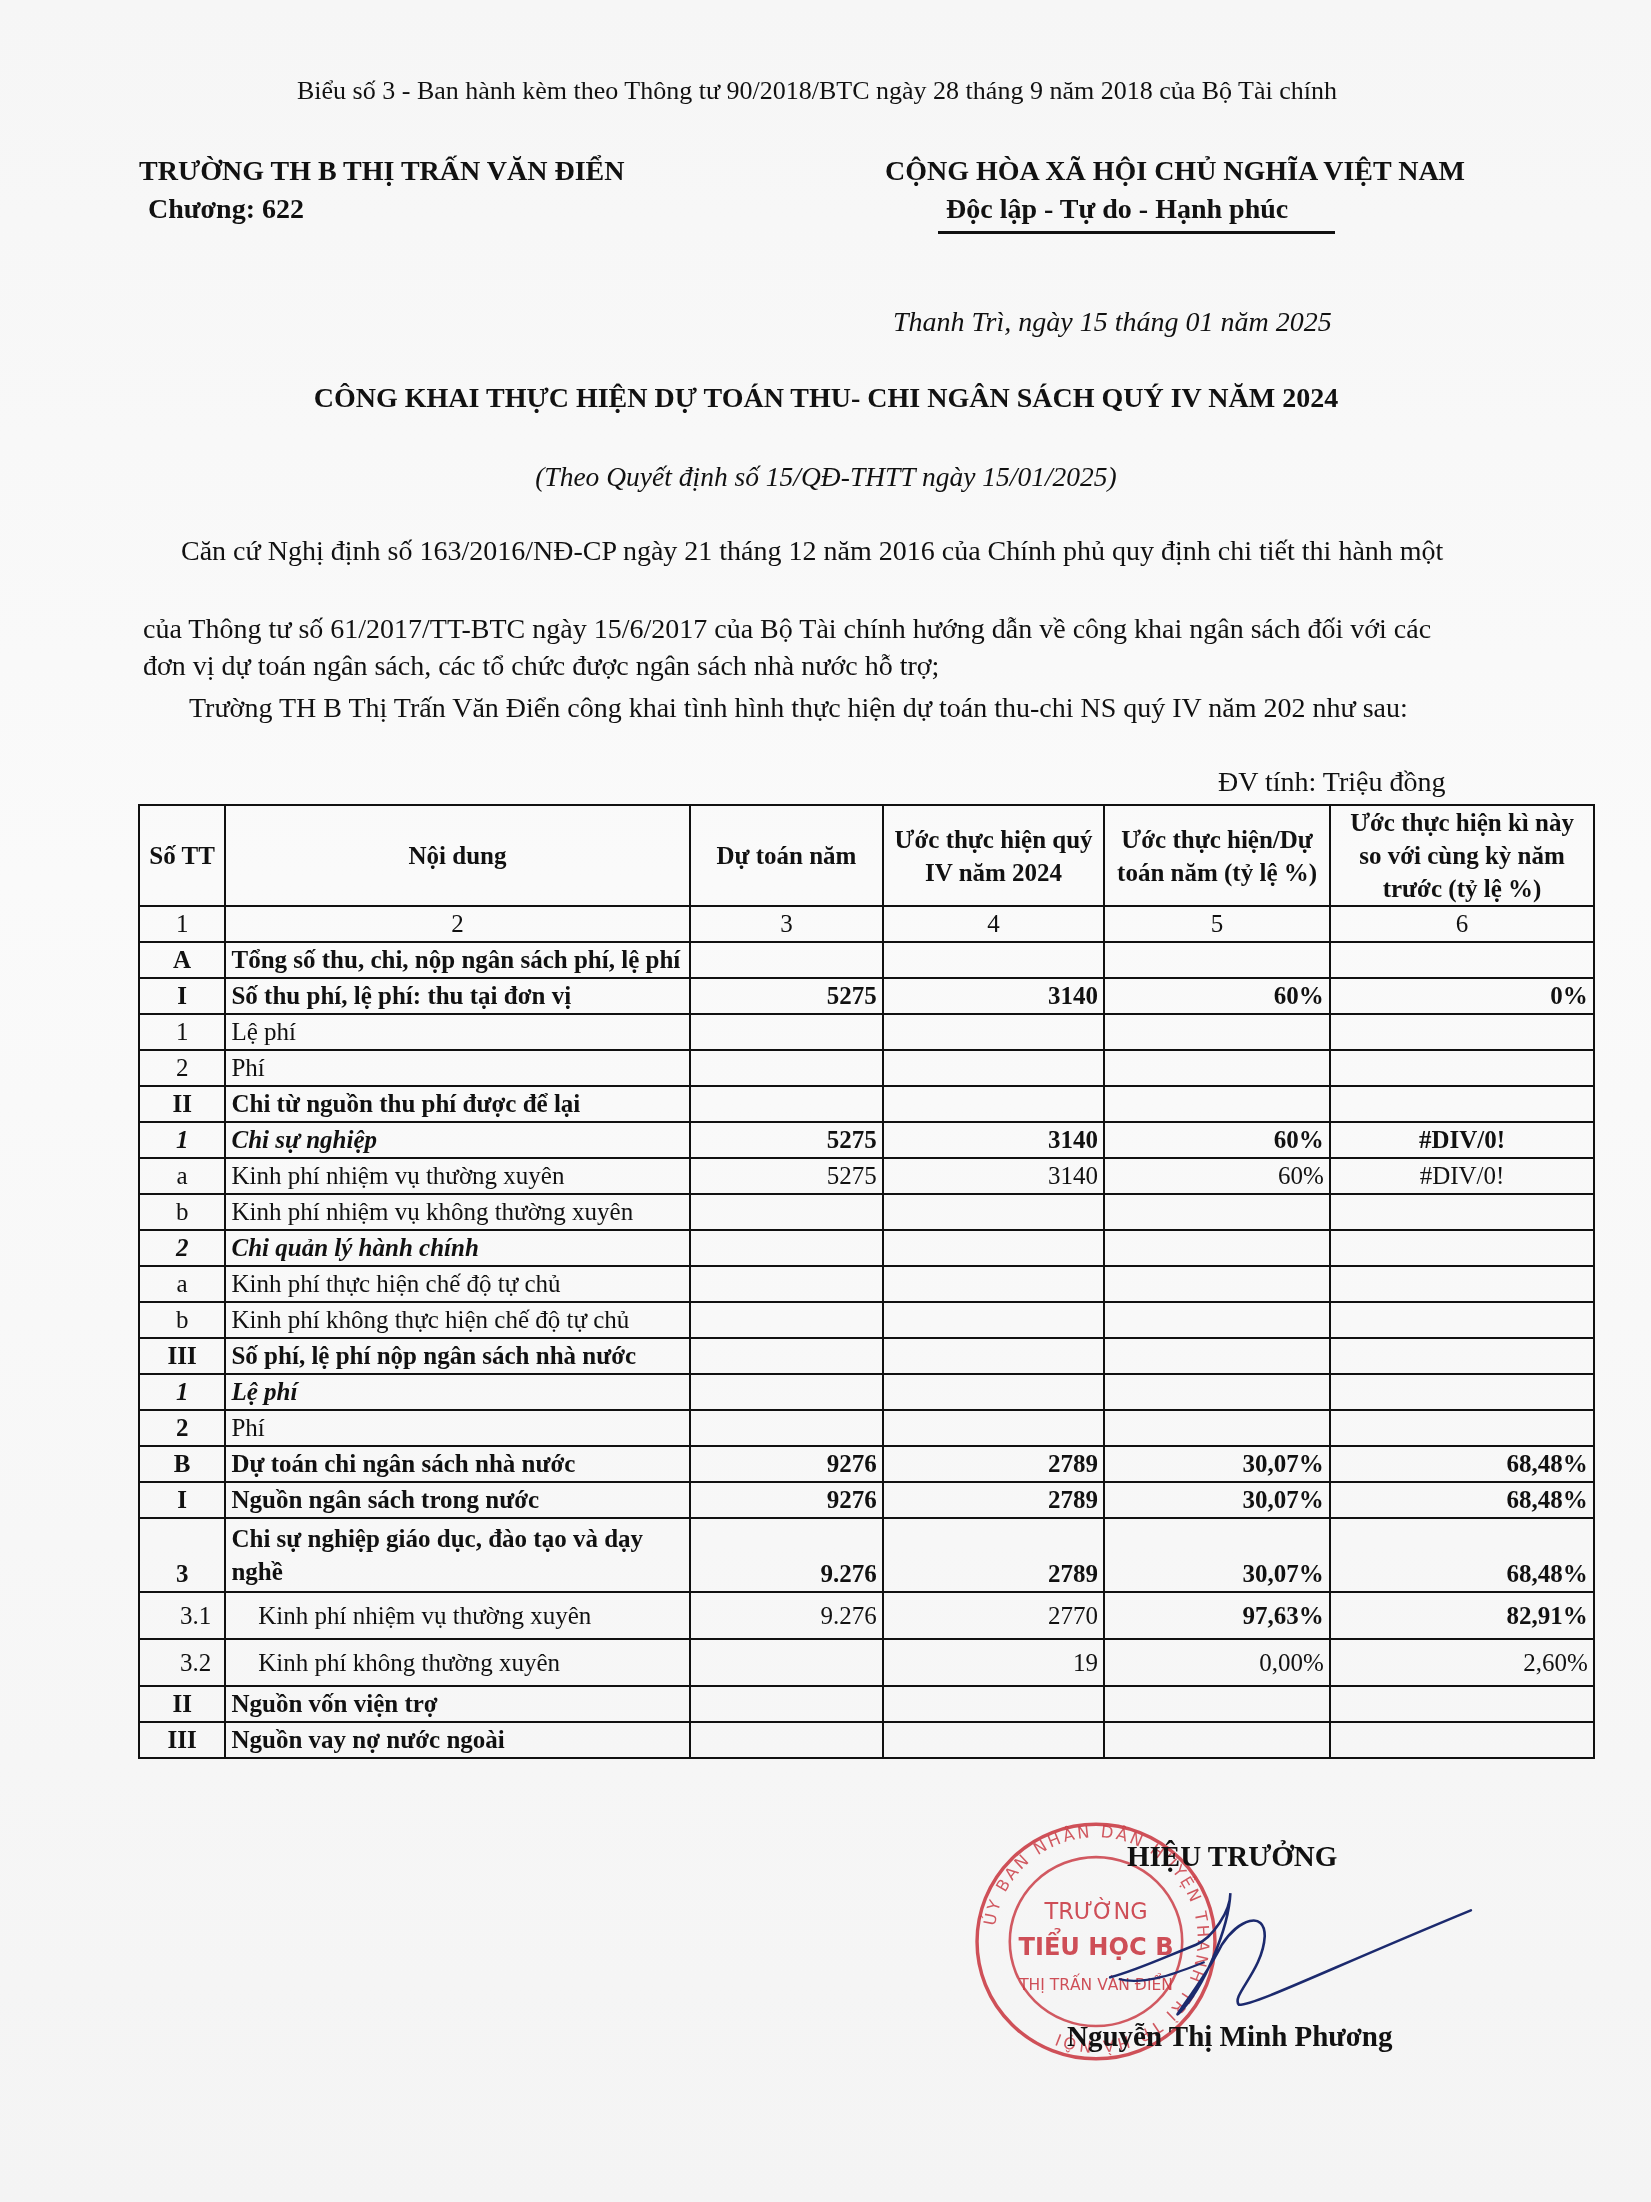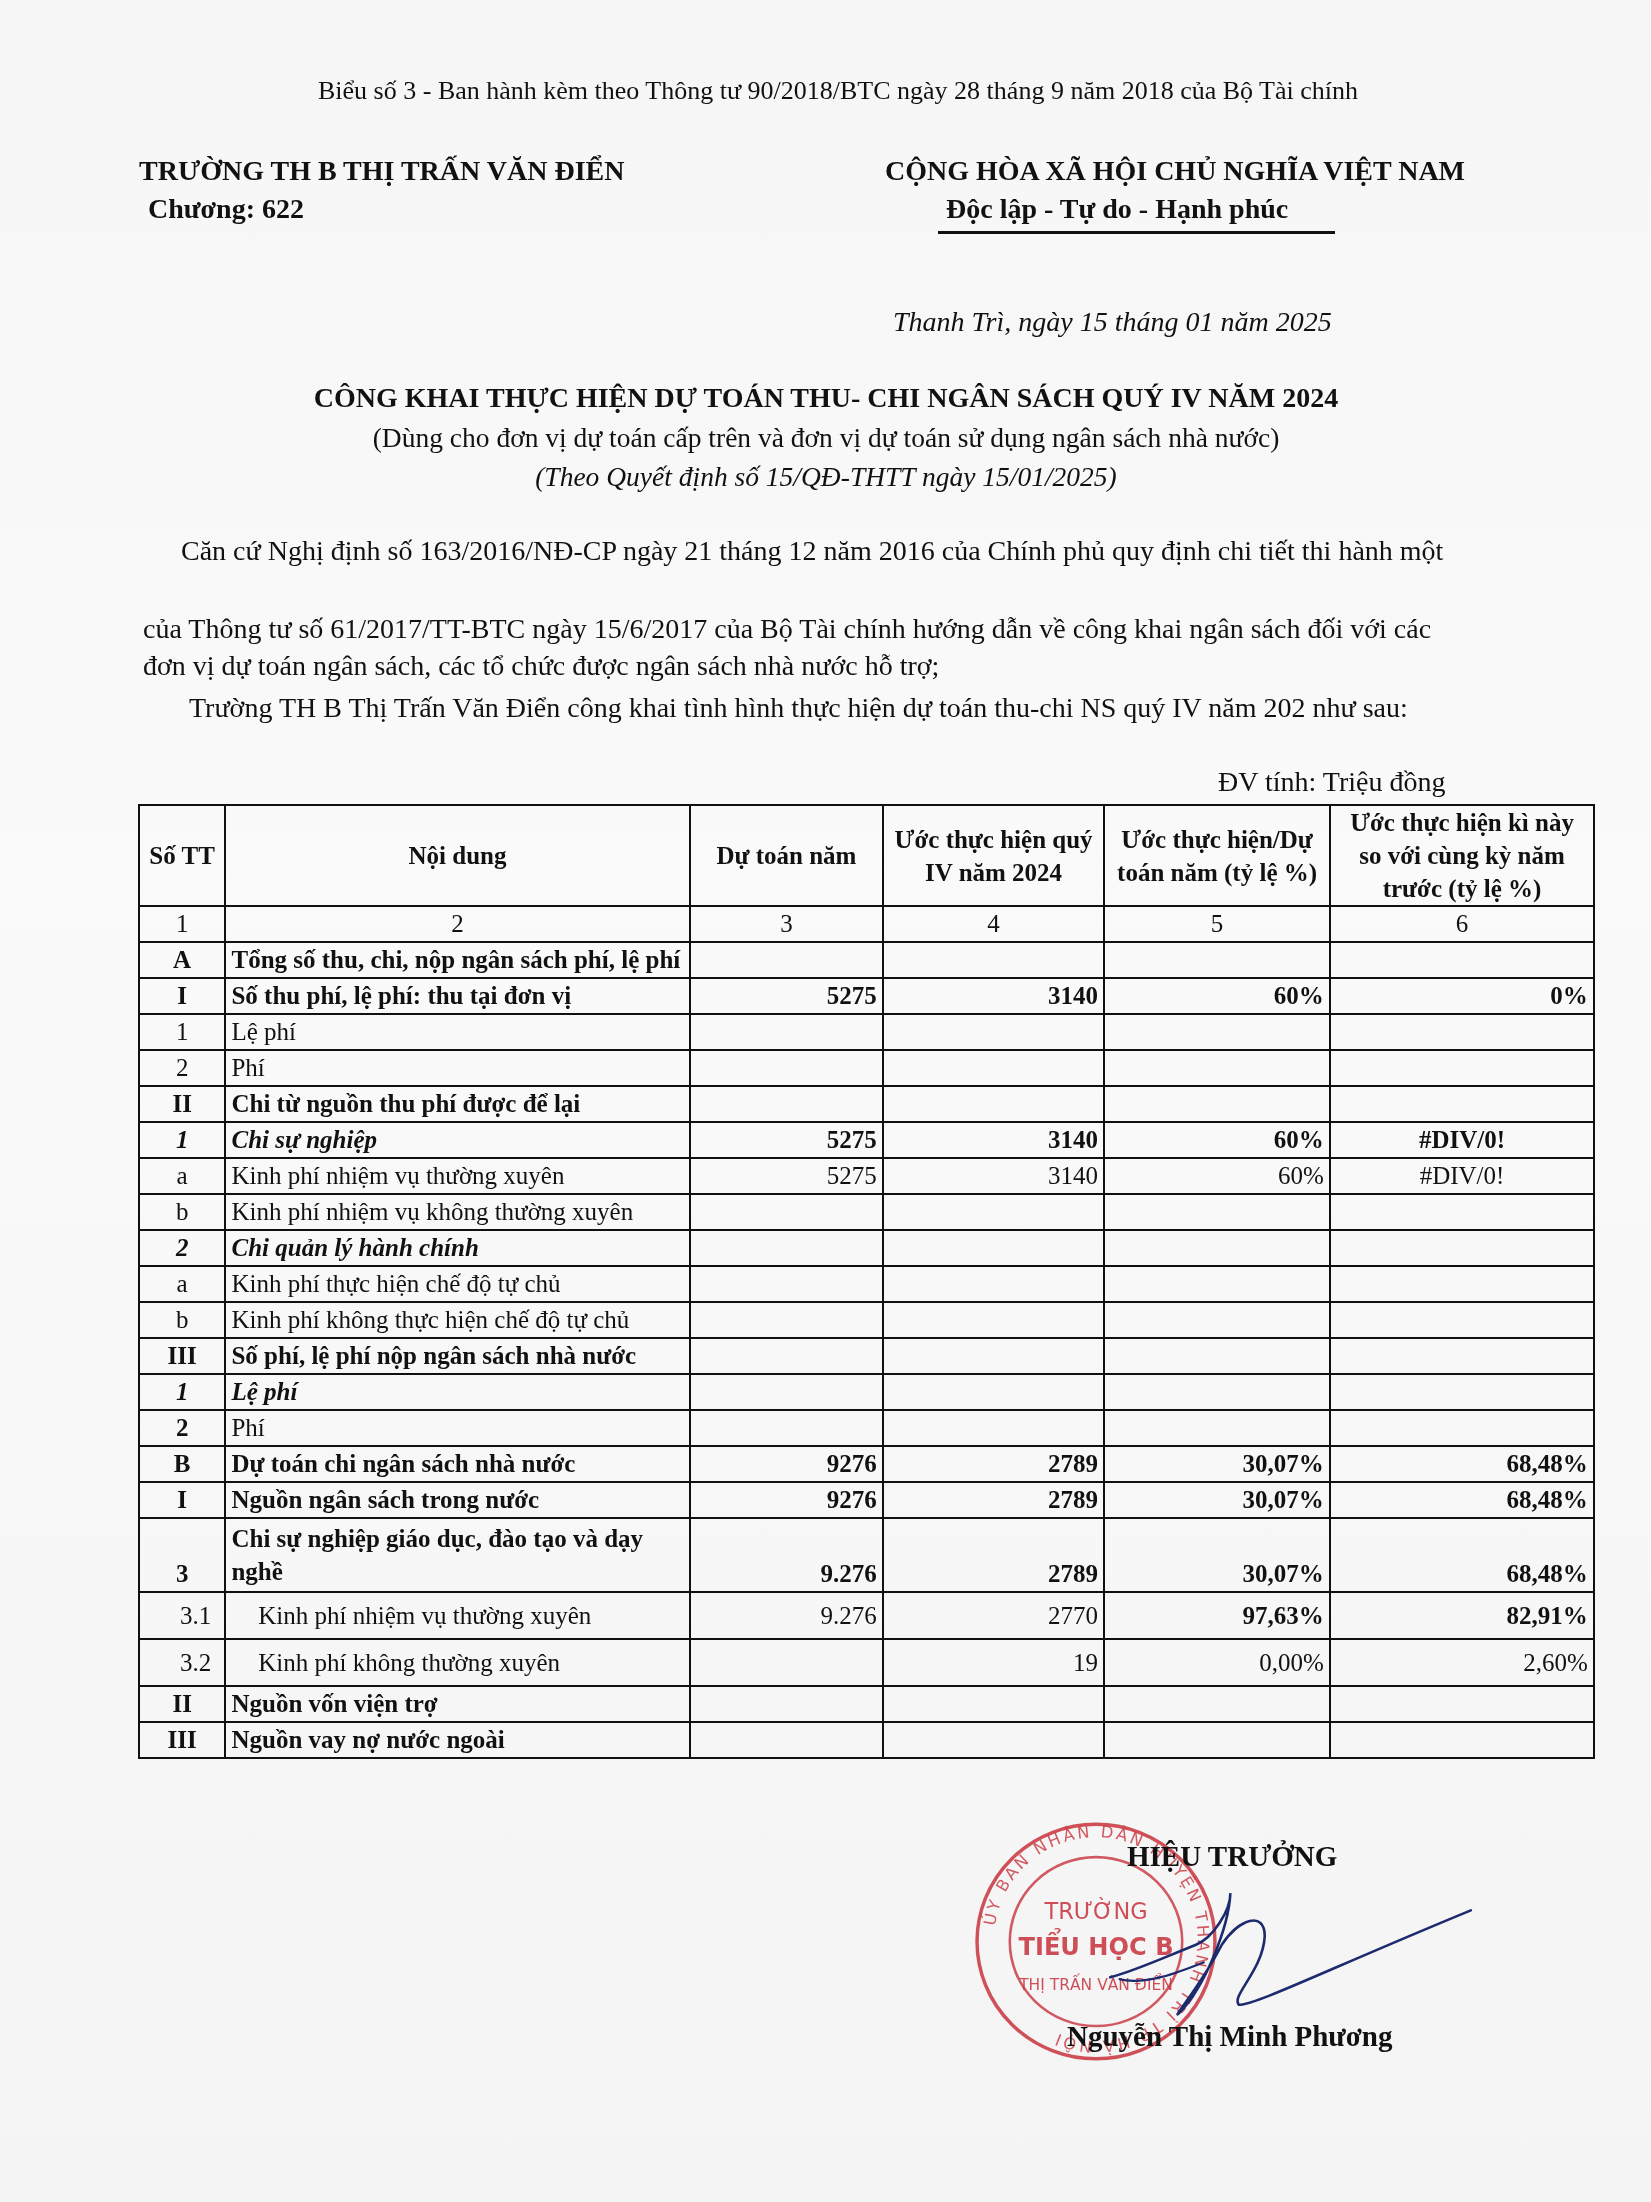--- a/index.html
+++ b/index.html
@@ -4,21 +4,21 @@
 <style>
   html, body { margin: 0; padding: 0; }
   body {
     width: 1652px; height: 2203px; position: relative; overflow: hidden;
     background: #f7f7f7;
     font-family: "Liberation Serif", "DejaVu Serif", serif;
     color: #111;
   }
   .page { position: absolute; inset: 0; background: linear-gradient(180deg,#f6f6f6 0%,#fafafa 40%,#f4f4f4 100%); }
   .abs { position: absolute; white-space: nowrap; }
-  .legal { left: 297px; top: 76px; font-size: 26px; margin-left: 21px; }
+  .legal { left: 297px; top: 76px; font-size: 26px; }
   .org { left: 139px; top: 155px; font-size: 28px; font-weight: bold; }
   .chuong { left: 148px; top: 193px; font-size: 28px; font-weight: bold; }
   .nation { left: 841px; top: 155px; font-size: 28px; font-weight: bold; margin-left: 44px; }
   .motto { left: 946px; top: 193px; font-size: 28px; font-weight: bold; }
   .motto-line { left: 938px; top: 231px; width: 397px; height: 2.6px; background: #111; }
   .place-date { left: 893px; top: 306px; font-size: 28px; font-style: italic; }
   .title { left: 0; width: 1652px; text-align: center; top: 382px; font-size: 28px; font-weight: bold; }
   .subtitle { left: 0; width: 1652px; text-align: center; top: 422px; font-size: 27.5px; }
   .decision { left: 0; width: 1652px; text-align: center; top: 461px; font-size: 27.5px; font-style: italic; }
   .para { font-size: 28px; left: 143px; }
@@ -68,21 +68,20 @@
   <div class="abs org">TRƯỜNG TH B THỊ TRẤN VĂN ĐIỂN</div>
   <div class="abs chuong">Chương: 622</div>
 
   <div class="abs nation">CỘNG HÒA XÃ HỘI CHỦ NGHĨA VIỆT NAM</div>
   <div class="abs motto">Độc lập - Tự do - Hạnh phúc</div>
   <div class="abs motto-line"></div>
 
   <div class="abs place-date">Thanh Trì, ngày 15 tháng 01 năm 2025</div>
 
   <div class="abs title">CÔNG KHAI THỰC HIỆN DỰ TOÁN THU- CHI NGÂN SÁCH QUÝ IV NĂM 2024</div>
-  <div class="abs subtitle">(Dùng cho đơn vị dự toán cấp trên và đơn vị  dự toán sử dụng ngân sách nhà nước)</div>
   <div class="abs decision">(Theo Quyết định số 15/QĐ-THTT ngày 15/01/2025)</div>
 
   <div class="abs para p1">Căn cứ Nghị định số 163/2016/NĐ-CP ngày 21 tháng 12 năm 2016 của Chính phủ quy định chi tiết thi hành một</div>
   <div class="abs para p3">của Thông tư số 61/2017/TT-BTC ngày 15/6/2017 của Bộ Tài chính hướng dẫn về công khai ngân sách đối với các</div>
   <div class="abs para p4">đơn vị dự toán ngân sách, các tổ chức được ngân sách nhà nước hỗ trợ;</div>
   <div class="abs para p5">Trường TH B Thị Trấn Văn Điển công khai tình hình thực hiện dự toán thu-chi NS quý IV năm 202 như sau:</div>
 
   <div class="abs unit">ĐV tính: Triệu đồng</div>
 
   <table class="budget">

